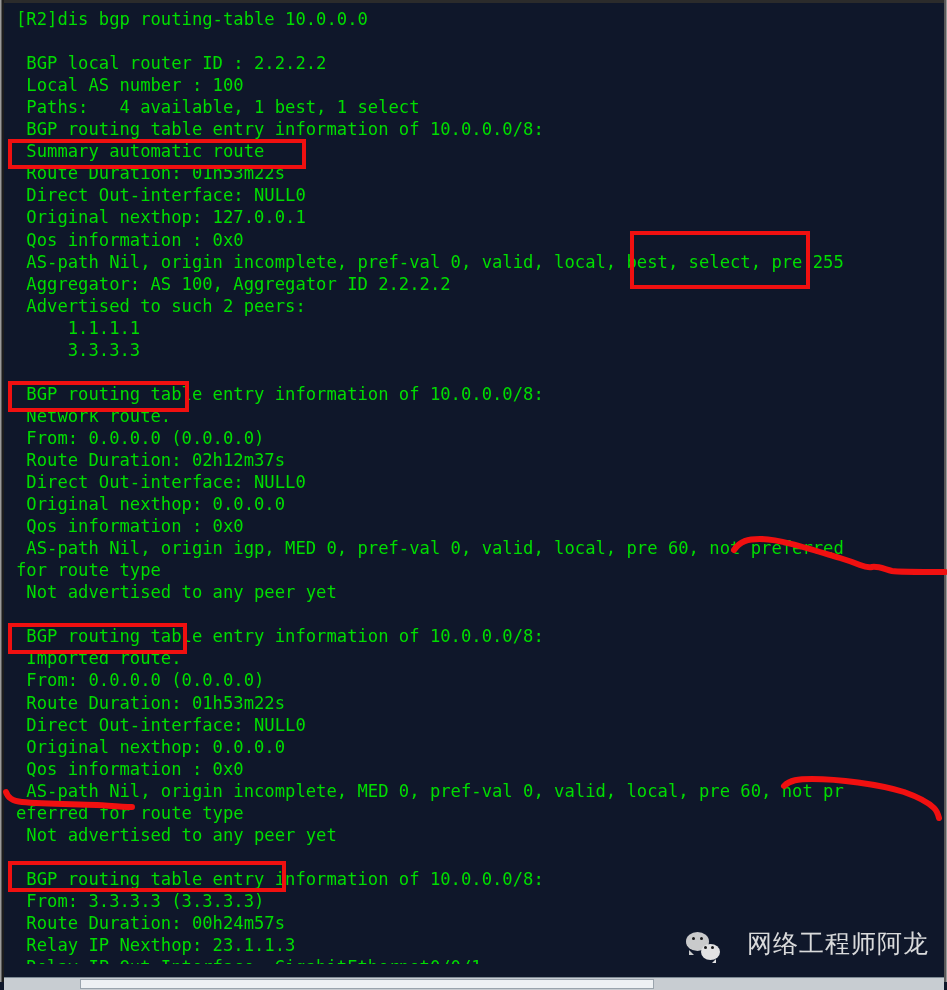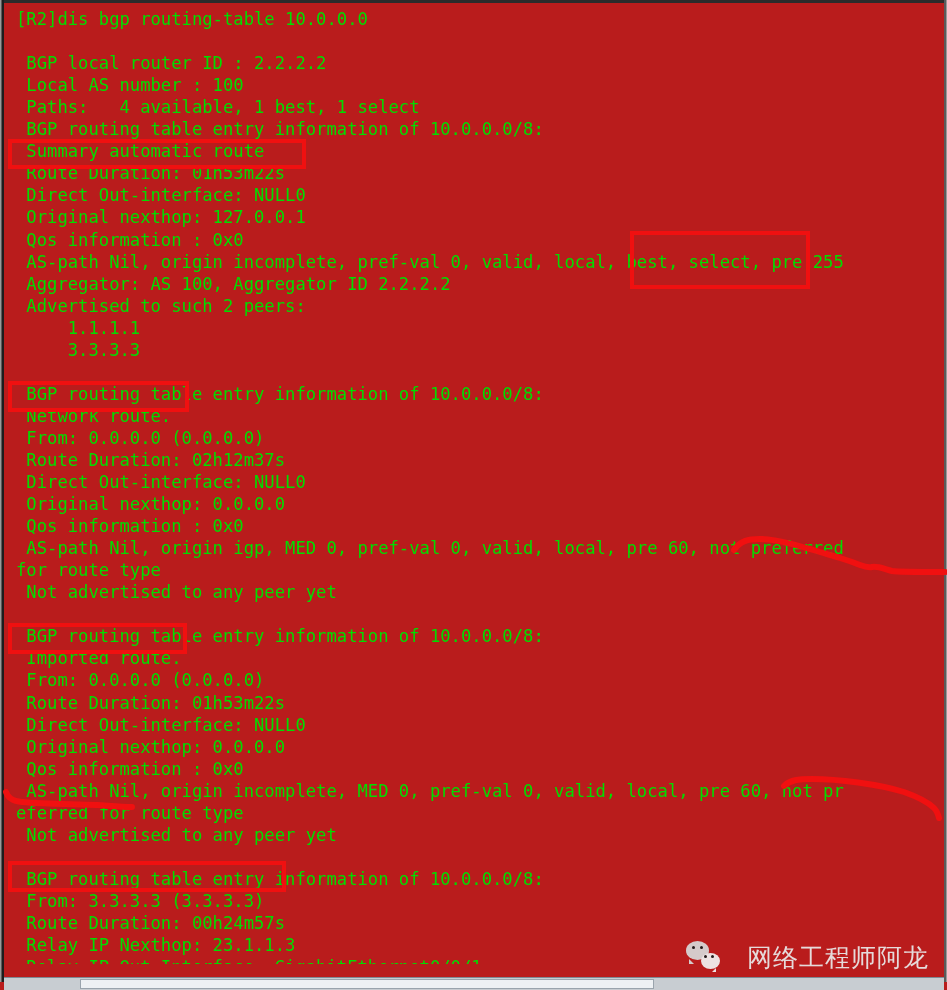--- a/index.html
+++ b/index.html
@@ -4,21 +4,21 @@
 <style>
   html, body {
     margin: 0;
     padding: 0;
     background: #000000;
   }
   #terminal-window {
     position: relative;
     width: 947px;
     height: 990px;
-    background: #b91c1c;
+    background: #0f172a;
     overflow: hidden;
     font-family: "DejaVu Sans Mono", "Liberation Mono", monospace;
   }
   
   #left-border {
     position: absolute;
     left: 0; top: 0;
     width: 4px; height: 982px;
     background: linear-gradient(to right,#9a9a9a 0px,#9a9a9a 1px,#5a5a5a 1px,#5a5a5a 2px,#1d1d1d 2px,#1d1d1d 4px);
   }
@@ -82,23 +82,23 @@
   }
   
   .annot-curve {
     position: absolute;
     pointer-events: none;
   }
   
   #watermark {
     position: absolute;
     right: 18px;
-    bottom: 16px;
+    bottom: 30px;
     display: flex;
-    align-items: flex-start;
+    align-items: flex-end;
     gap: 27px;
     opacity: 0.93;
   }
   #watermark .wm-text {
     color: #e9e9e9;
     font-family: "DejaVu Sans", "Liberation Sans", sans-serif;
     font-size: 25px;
     letter-spacing: 1px;
     white-space: nowrap;
   }

